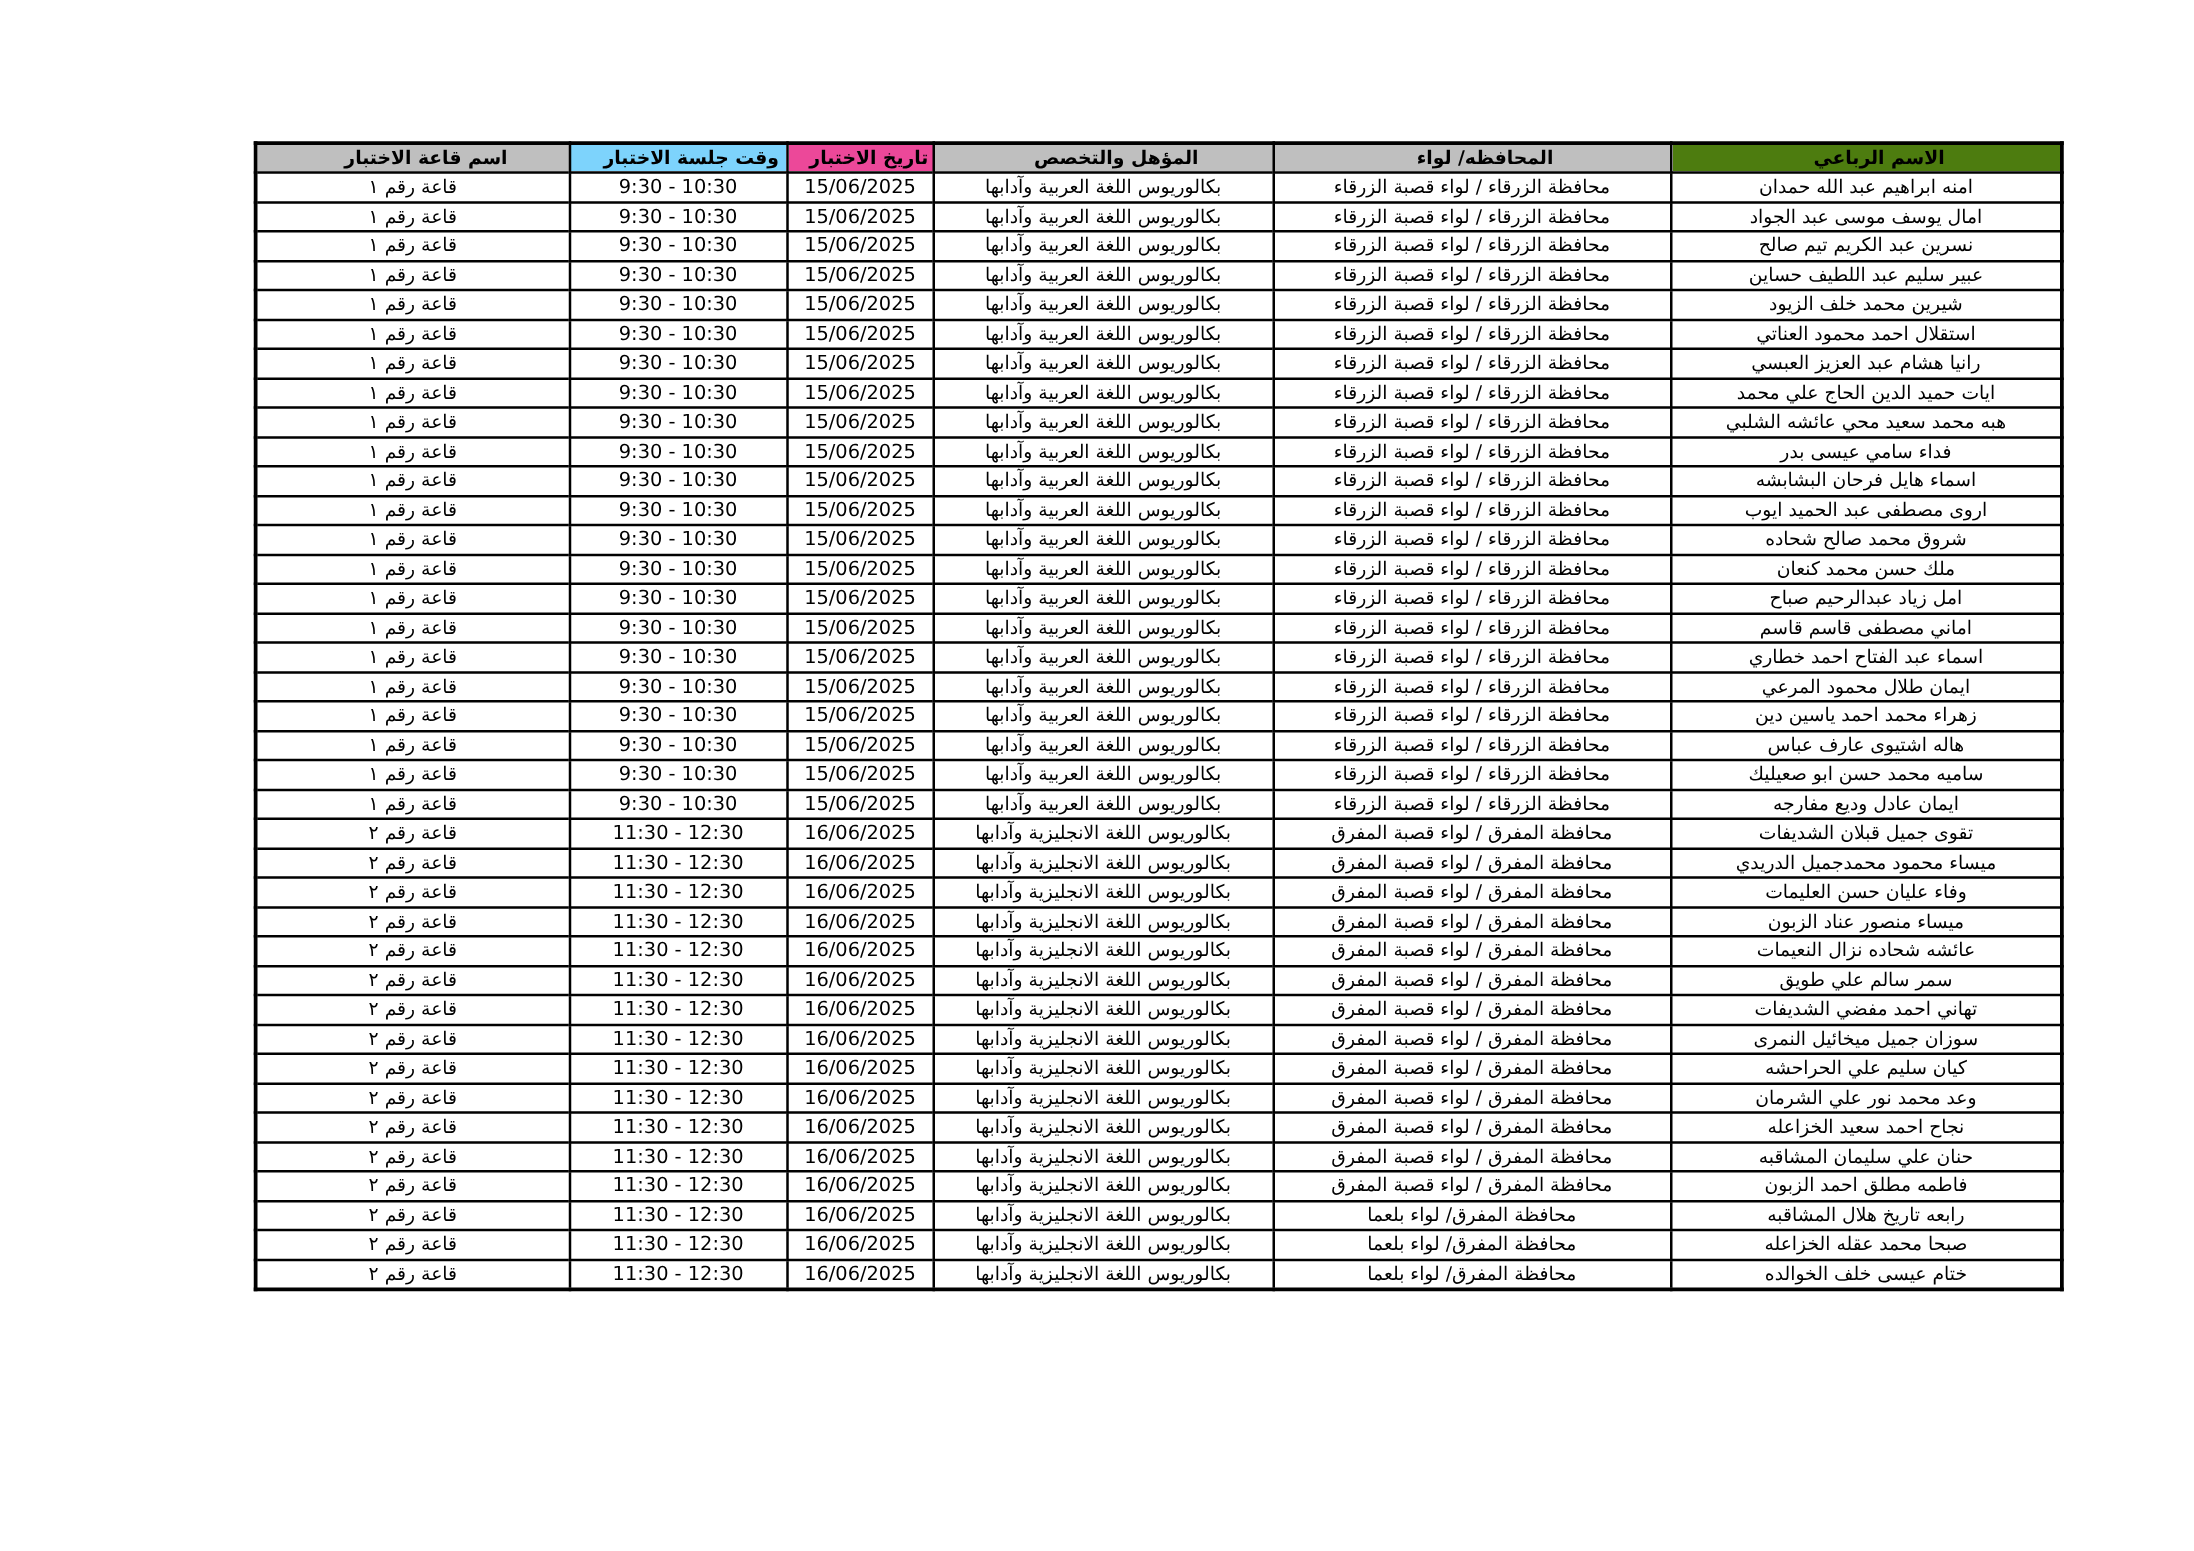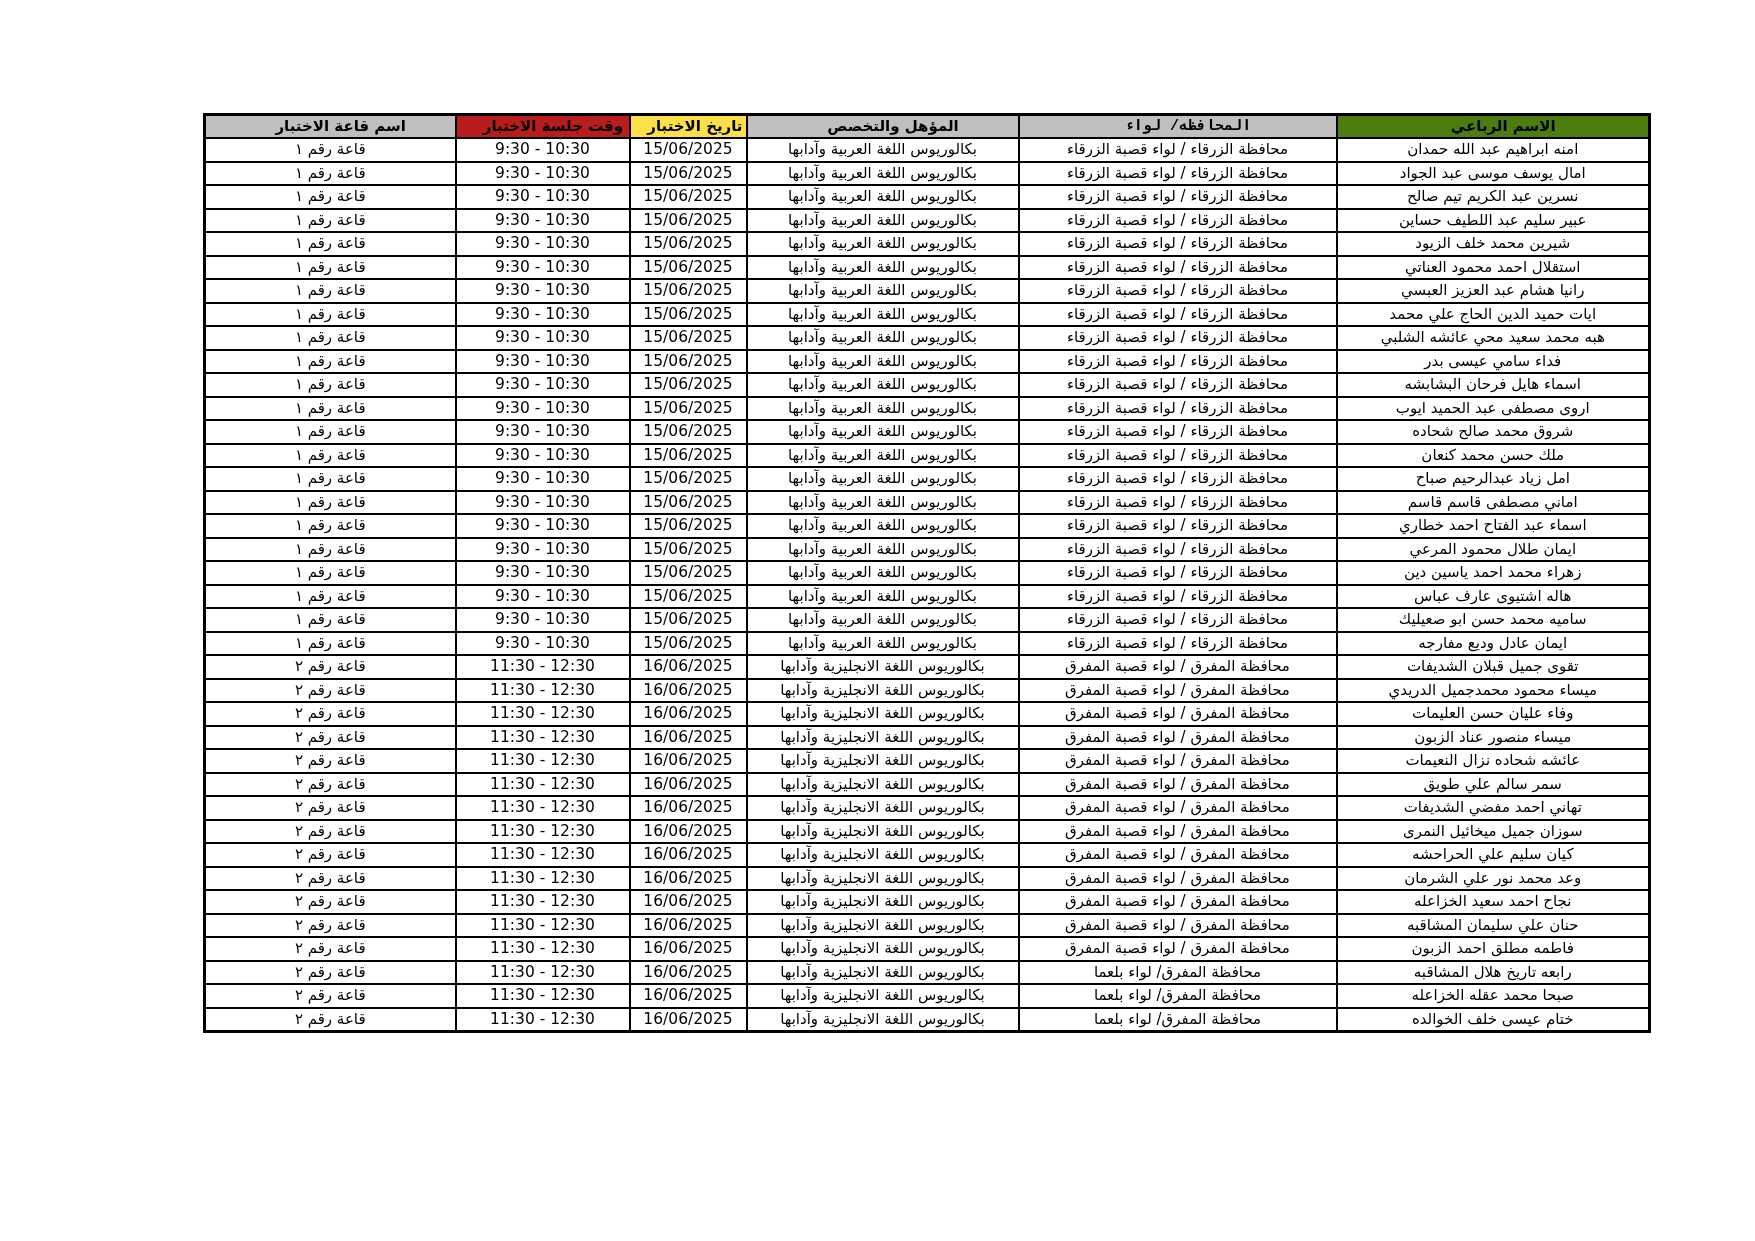--- a/index.html
+++ b/index.html
@@ -71,24 +71,24 @@
       <col class="c-name">
       <col class="c-gov">
       <col class="c-qual">
       <col class="c-date">
       <col class="c-time">
       <col class="c-hall">
     </colgroup>
     <thead>
       <tr id="header-row">
           <th style="background: #4d7c0f;">الاسم الرباعي</th>
-          <th style="background: rgb(191, 191, 191); font-family: Liberation Mono, monospace;">المحافظه/ لواء</th>
+          <th style="background: rgb(191, 191, 191);">المحافظه/ لواء</th>
           <th style="background: rgb(191, 191, 191); margin-left: 39px;">المؤهل والتخصص</th>
-          <th style="background: #fde047;">تاريخ الاختبار</th>
-          <th style="background: #b91c1c; margin-top: 32px;">وقت جلسة الاختبار</th>
+          <th style="background: #ec4899;">تاريخ الاختبار</th>
+          <th style="background: #7dd3fc; margin-top: 32px;">وقت جلسة الاختبار</th>
           <th style="background: rgb(191, 191, 191);">اسم قاعة الاختبار</th>
         </tr>
     </thead>
     <tbody id="table-body">
         <tr>
           <td>امنه ابراهيم عبد الله حمدان</td>
           <td>محافظة الزرقاء / لواء قصبة الزرقاء</td>
           <td>بكالوريوس اللغة العربية وآدابها</td>
           <td class="num">15/06/2025</td>
           <td class="num">9:30 - 10:30</td>

